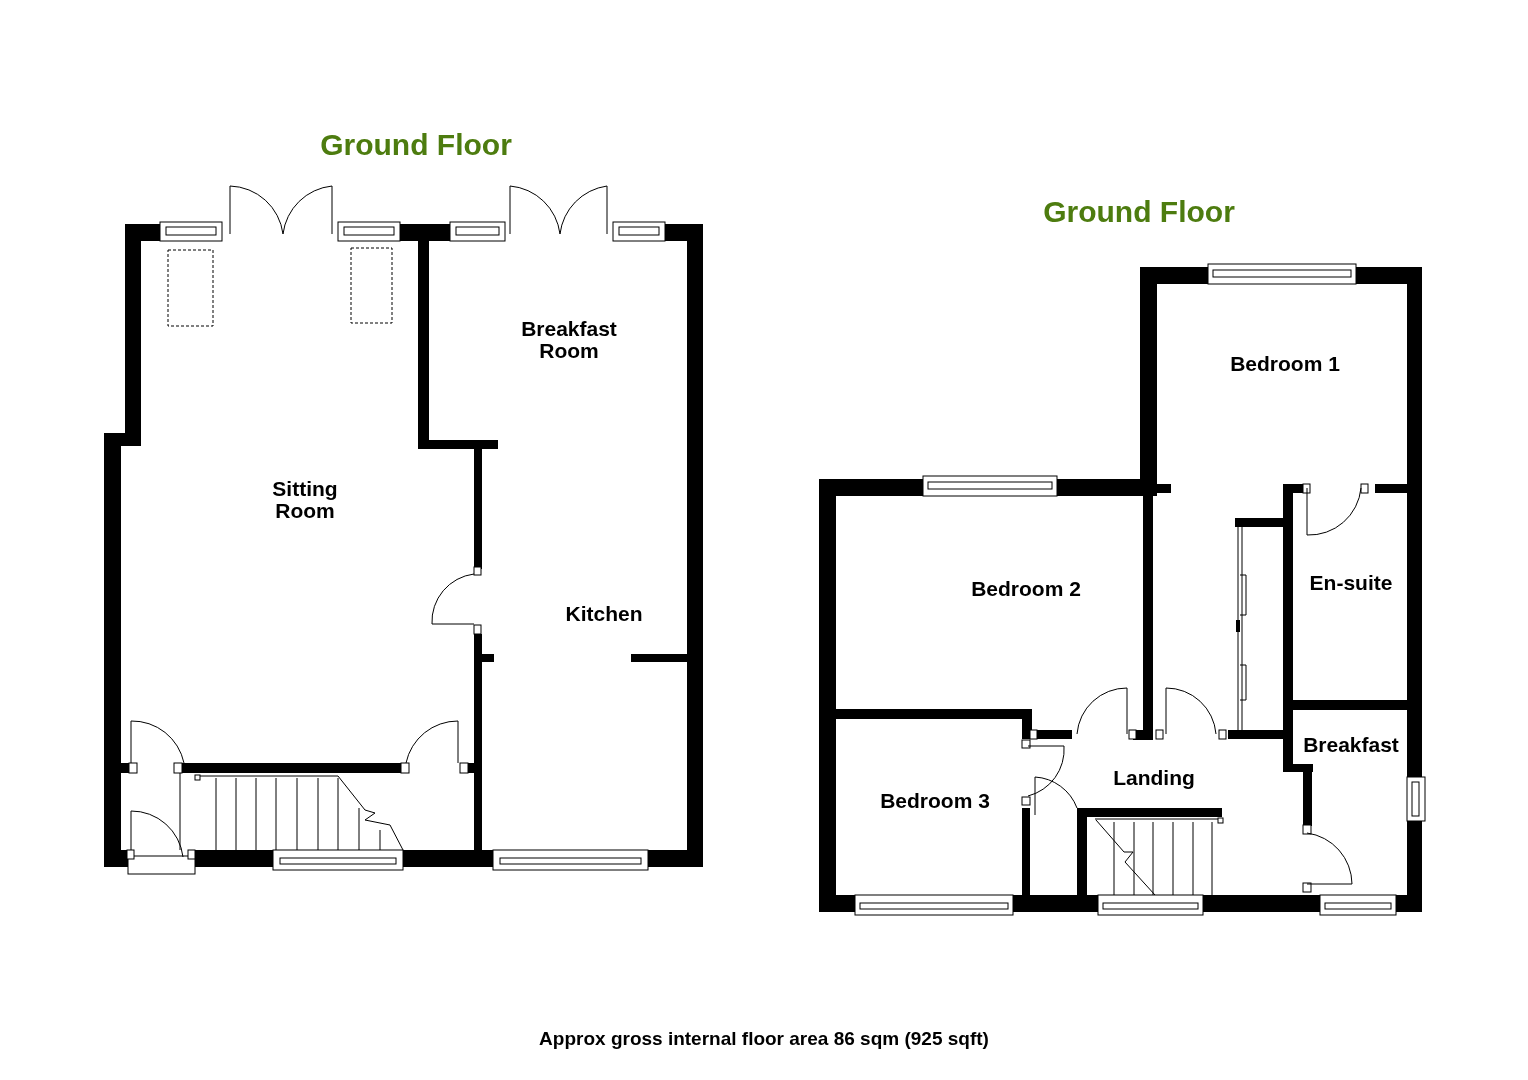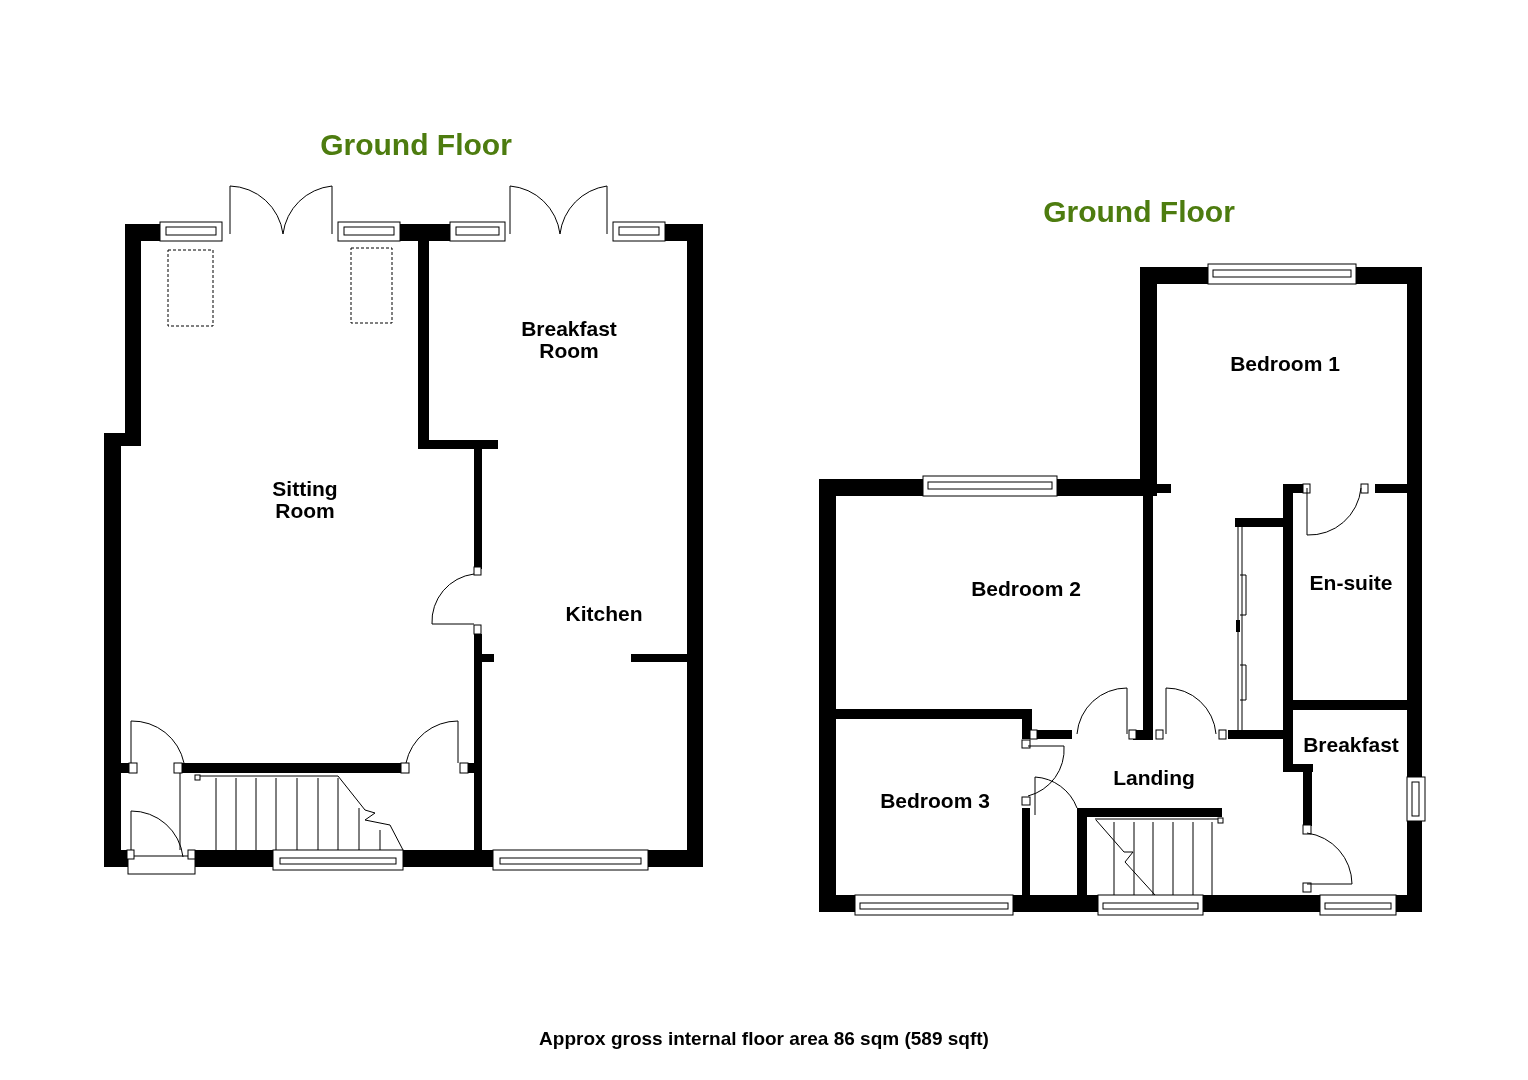--- a/index.html
+++ b/index.html
@@ -209,13 +209,13 @@
 Room</div>
 <div class="room-label" style="left:594px; top:614px;padding-left:20px;">Kitchen</div>
 
 <div class="room-label" style="left:1285px; top:364px;">Bedroom 1</div>
 <div class="room-label" style="left:998px; top:589px;margin-left:28px;">Bedroom 2</div>
 <div class="room-label" style="left:935px; top:801px;">Bedroom 3</div>
 <div class="room-label" style="left:1351px; top:583px;">En-suite</div>
 <div class="room-label" style="left:1351px; top:745px;">Breakfast</div>
 <div class="room-label" style="left:1154px; top:778px;">Landing</div>
 
-<div class="footer">Approx gross internal floor area 86 sqm (589 sqft)</div>
+<div class="footer">Approx gross internal floor area 86 sqm (925 sqft)</div>
 
 </body></html>

